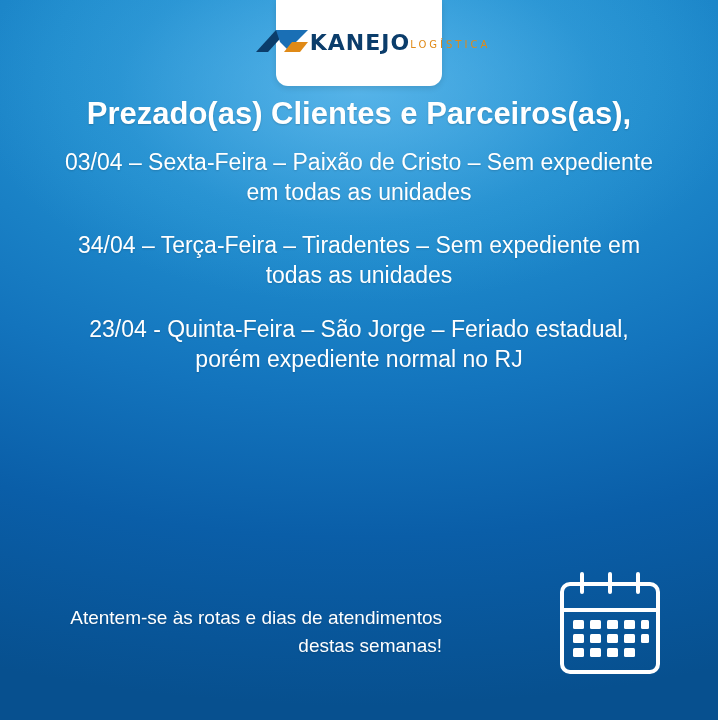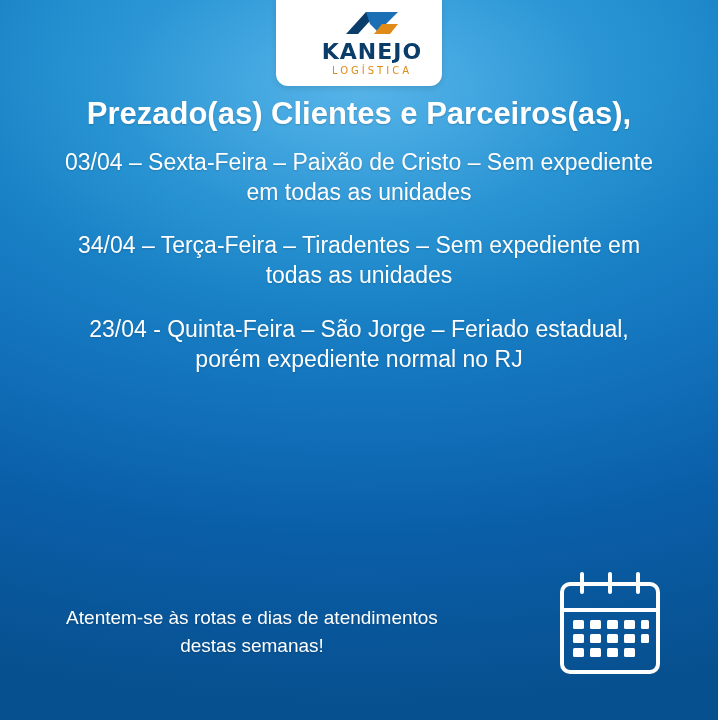--- a/index.html
+++ b/index.html
@@ -38,21 +38,21 @@
     position: absolute;
     top: 0;
     left: 50%;
     transform: translateX(-50%);
     width: 140px;
     height: 86px;
     background: #ffffff;
     border-bottom-left-radius: 12px;
     border-bottom-right-radius: 12px;
     display: flex;
-    flex-direction: column;
+    flex-direction: row;
     align-items: center;
     justify-content: center;
     box-shadow: 0 2px 6px rgba(0,0,0,0.12);
     padding-left: 26px;
   }
   .logo-mark {
     width: 56px;
     height: 30px;
     position: relative;
     margin-bottom: 1px;
@@ -110,21 +110,21 @@
     text-shadow: 0 1px 2px rgba(0,0,0,0.16);
   }
   .notice.n2 { max-width: 580px; }
   .notice.n3 { max-width: 610px; }
 
   .footnote {
     position: absolute;
     left: 62px;
     top: 604px;
     width: 380px;
-    text-align: center;
+    text-align: right;
     color: #ffffff;
     font-size: 19px;
     line-height: 1.45;
     text-shadow: 0 1px 2px rgba(0,0,0,0.16);
   }
 
   .calendar-icon {
     position: absolute;
     right: 52px;
     bottom: 42px;

